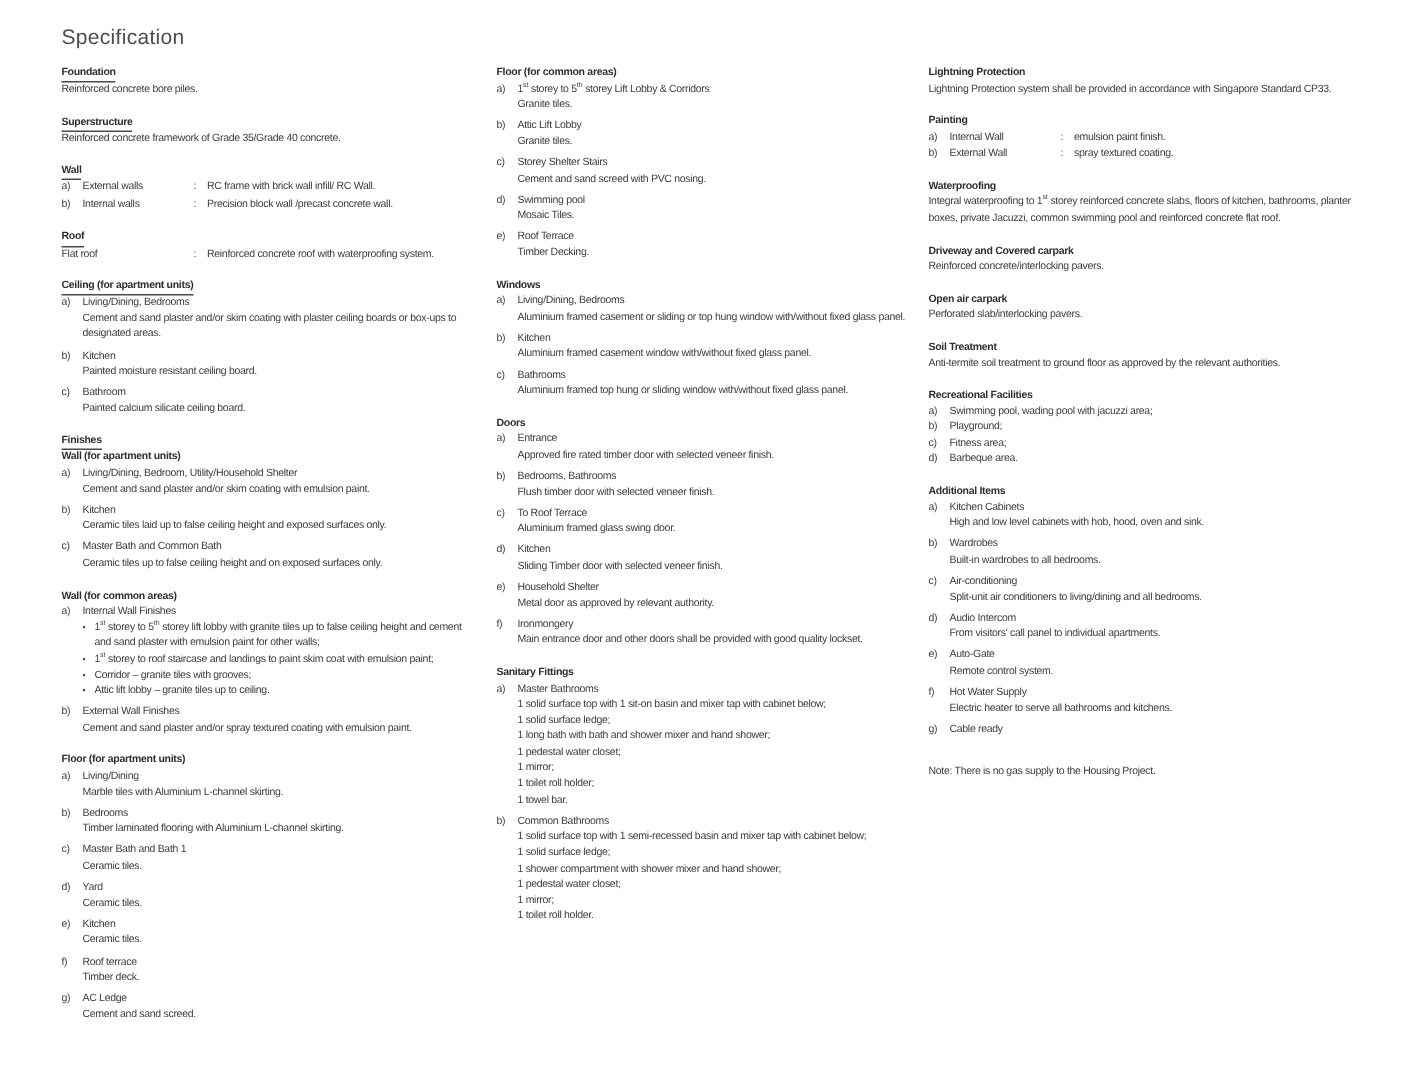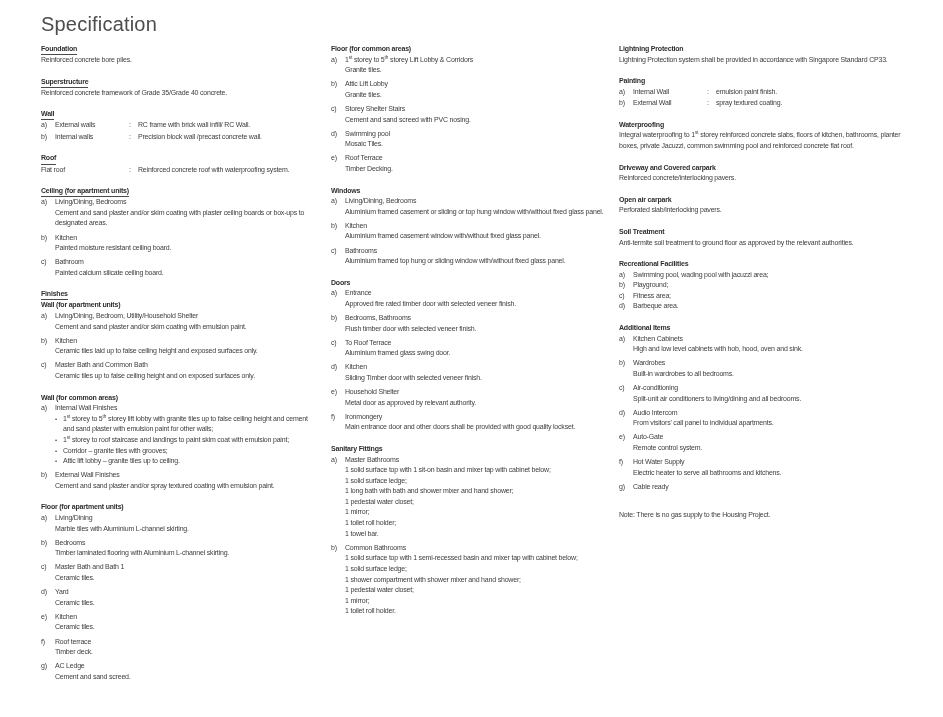--- a/index.html
+++ b/index.html
@@ -5,21 +5,21 @@
   * { margin:0; padding:0; box-sizing:border-box; }
   html,body { background:#fff; }
   body {
     width:943px; height:717px; overflow:hidden;
     font-family:"Liberation Sans", sans-serif;
     font-size:7px; line-height:10.6px; letter-spacing:-0.2px;
     color:#3d3d3d;
   }
   .page { padding:13px 30px 0 41px; height:100%; }
   .title {
-    font-size:20px; line-height:22px; font-weight:400;
+    font-size:14px; line-height:22px; font-weight:400;
     color:#4d4d4d; letter-spacing:0.2px; margin-bottom:9px;
   }
   .cols { display:flex; align-items:flex-start; }
   .col { flex:0 0 auto; }
   .col1 { width:276px; margin-right:14px; }
   .col2 { width:276px; margin-right:12px; }
   .col3 { width:295px; }
   .section { margin-bottom:11px; }
   .section.note { margin-top:18px; }
   .h { font-weight:bold; color:#2e2e2e; }

